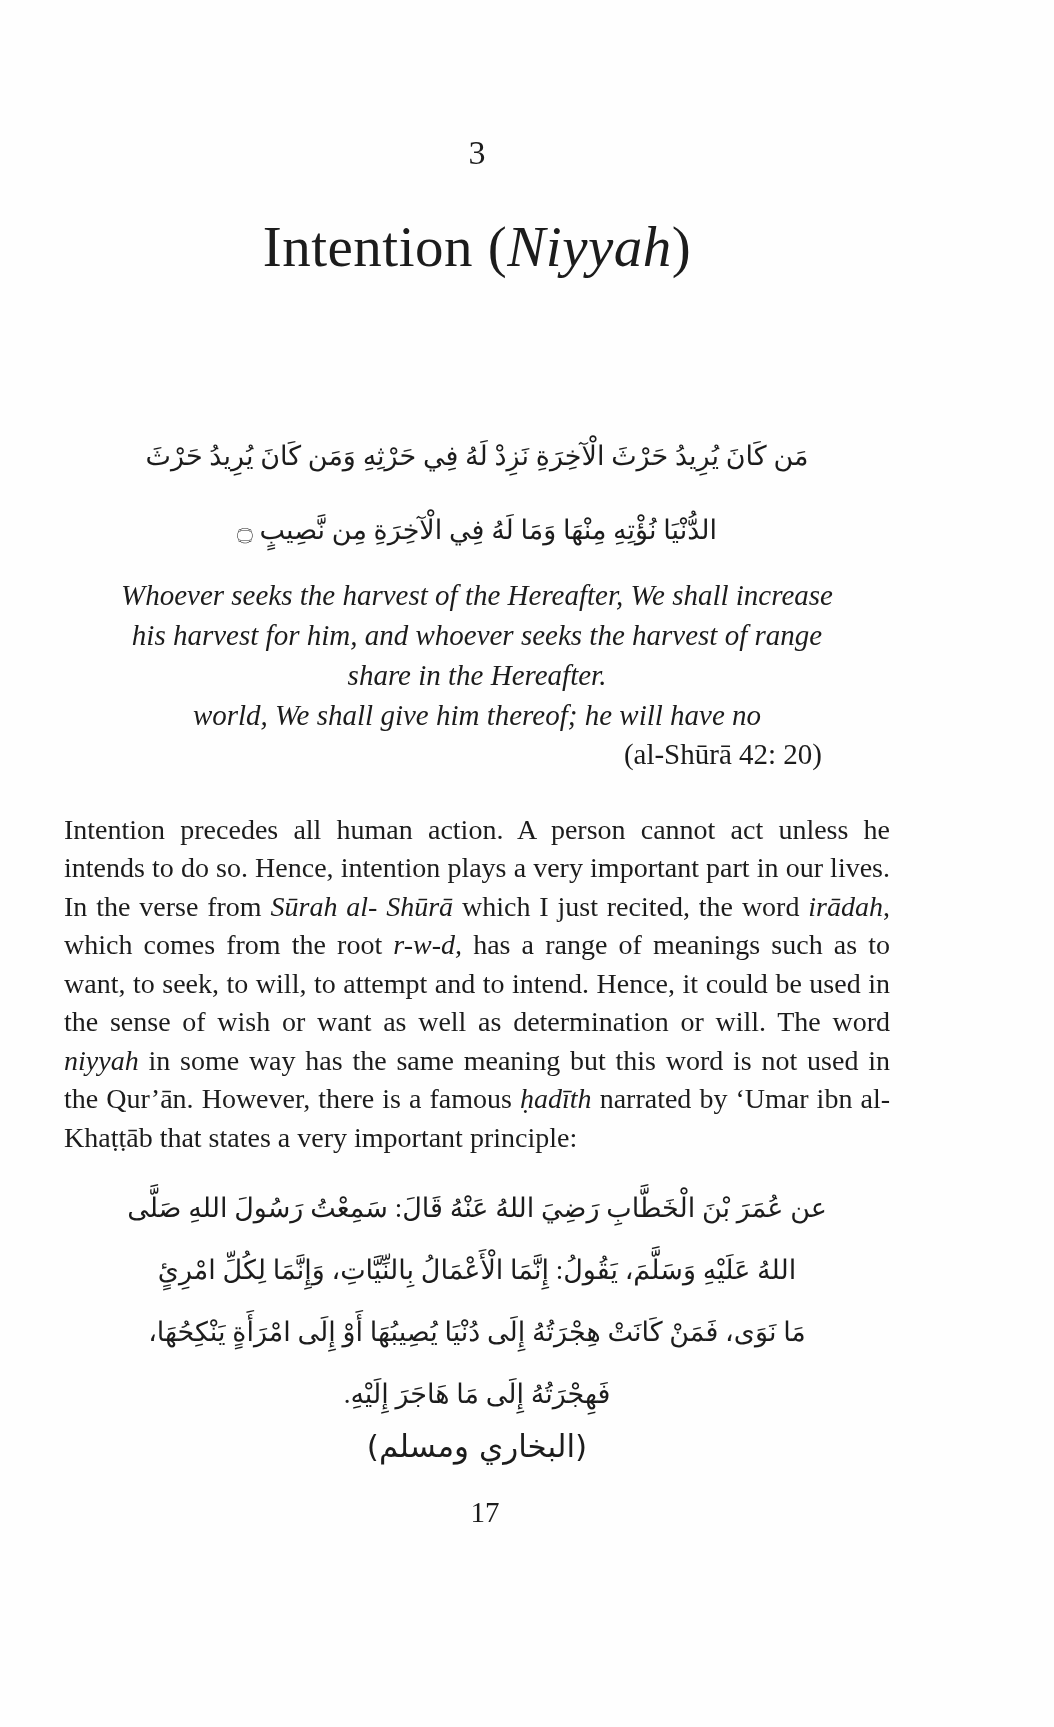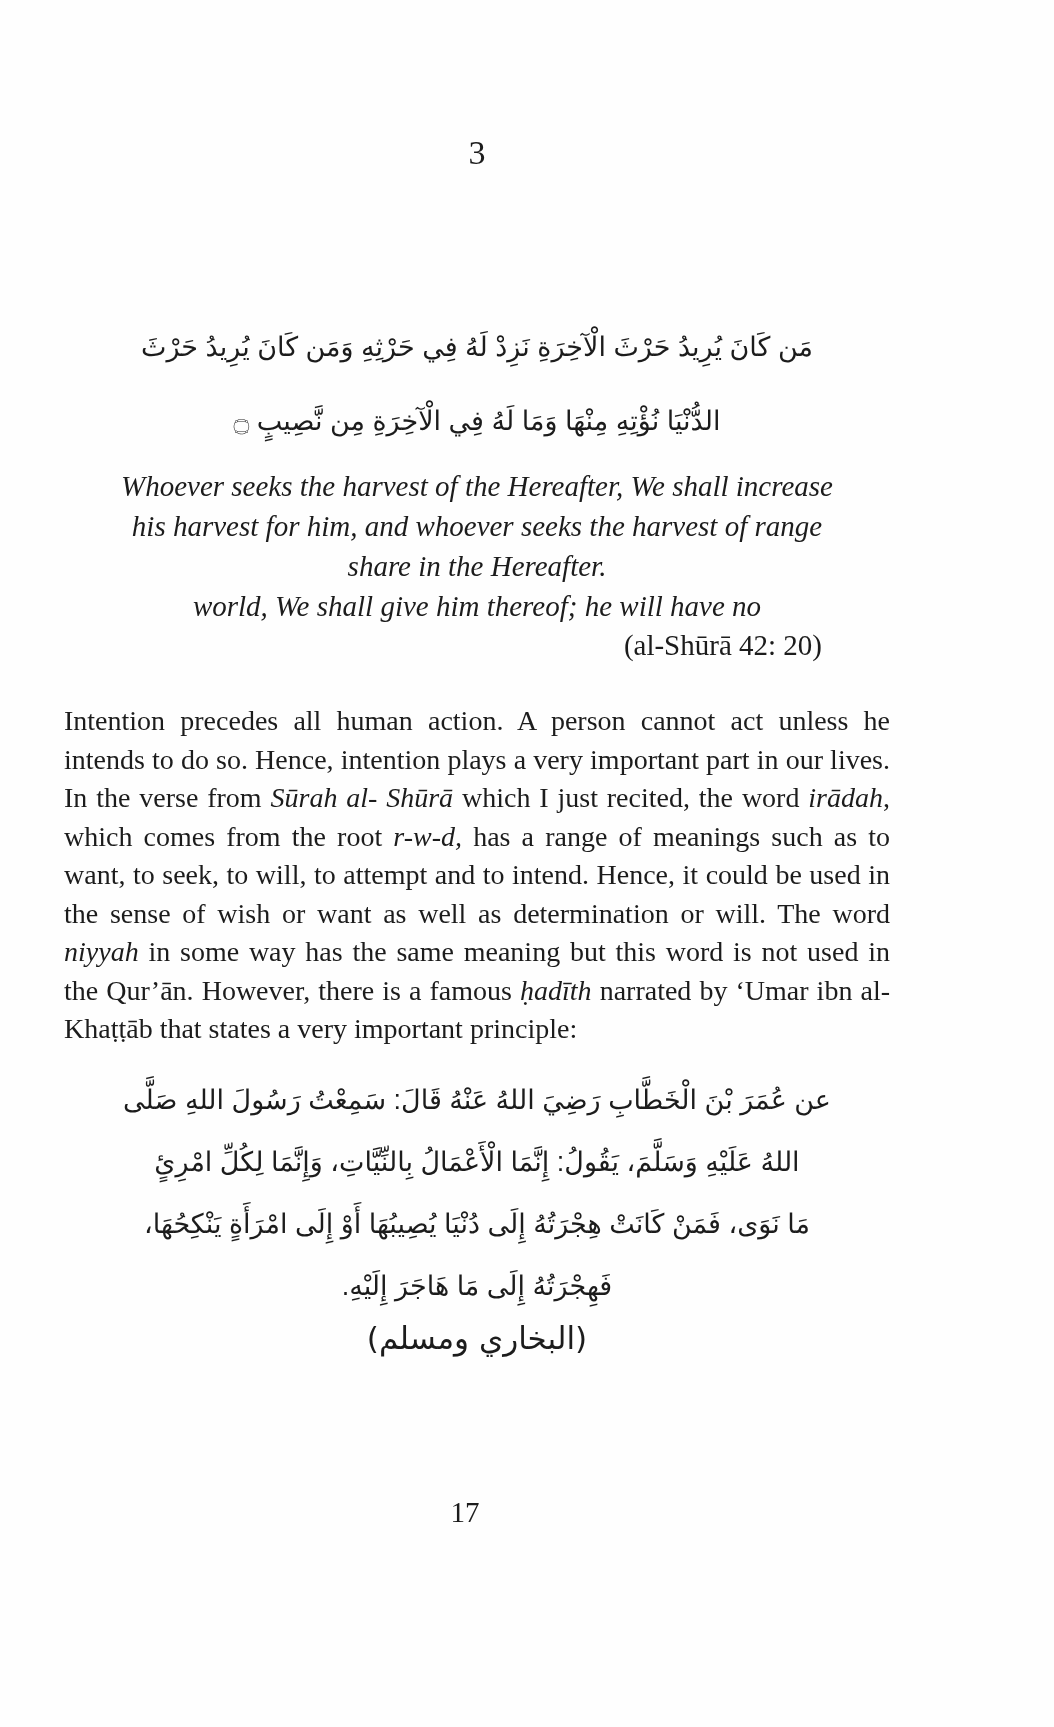--- a/index.html
+++ b/index.html
@@ -27,21 +27,21 @@
   .chapter-title {
     margin: 46px 0 0 0;
     text-align: center;
     font-size: 57px;
     font-weight: 400;
     line-height: 1.1;
     letter-spacing: 0.5px;
   }
   .chapter-title em { font-style: italic; }
   .arabic {
-    font-family: Liberation Sans, sans-serif;
+    font-family: Liberation Serif, serif;
     direction: rtl;
     text-align: center;
   }
   .verse {
     margin-top: 140px;
     font-size: 27px;
     line-height: 74px;
   }
   .translation {
     margin-top: 8px;
@@ -72,34 +72,35 @@
     margin-top: 4px;
     direction: rtl;
     text-align: center;
     font-family: "DejaVu Sans", sans-serif;
     font-size: 31px;
     line-height: 34px;
   }
   .page-number {
     position: absolute;
     top: 1496px;
-    left: 52px;
+    left: 72px;
     width: 826px;
     text-align: center;
     font-size: 29px;
   }
 </style>
 </head>
 <body>
 
 <div class="page">
   <div class="content">
 
     <div class="chapter-number">3</div>
 
+    <h1 class="chapter-title"><span>Intention (</span><em>Niyyah</em><span>)</span></h1>
 
     <div class="arabic verse">
       <div class="arabic-line">مَن كَانَ يُرِيدُ حَرْثَ الْآخِرَةِ نَزِدْ لَهُ فِي حَرْثِهِ وَمَن كَانَ يُرِيدُ حَرْثَ</div>
       <div class="arabic-line">الدُّنْيَا نُؤْتِهِ مِنْهَا وَمَا لَهُ فِي الْآخِرَةِ مِن نَّصِيبٍ ۝</div>
     </div>
 
     <div class="translation">
       <div class="translation-line">Whoever seeks the harvest of the Hereafter, We shall increase</div>
       <div class="translation-line">his harvest for him, and whoever seeks the harvest of range</div>
       <div class="translation-line">share in the Hereafter.</div>

